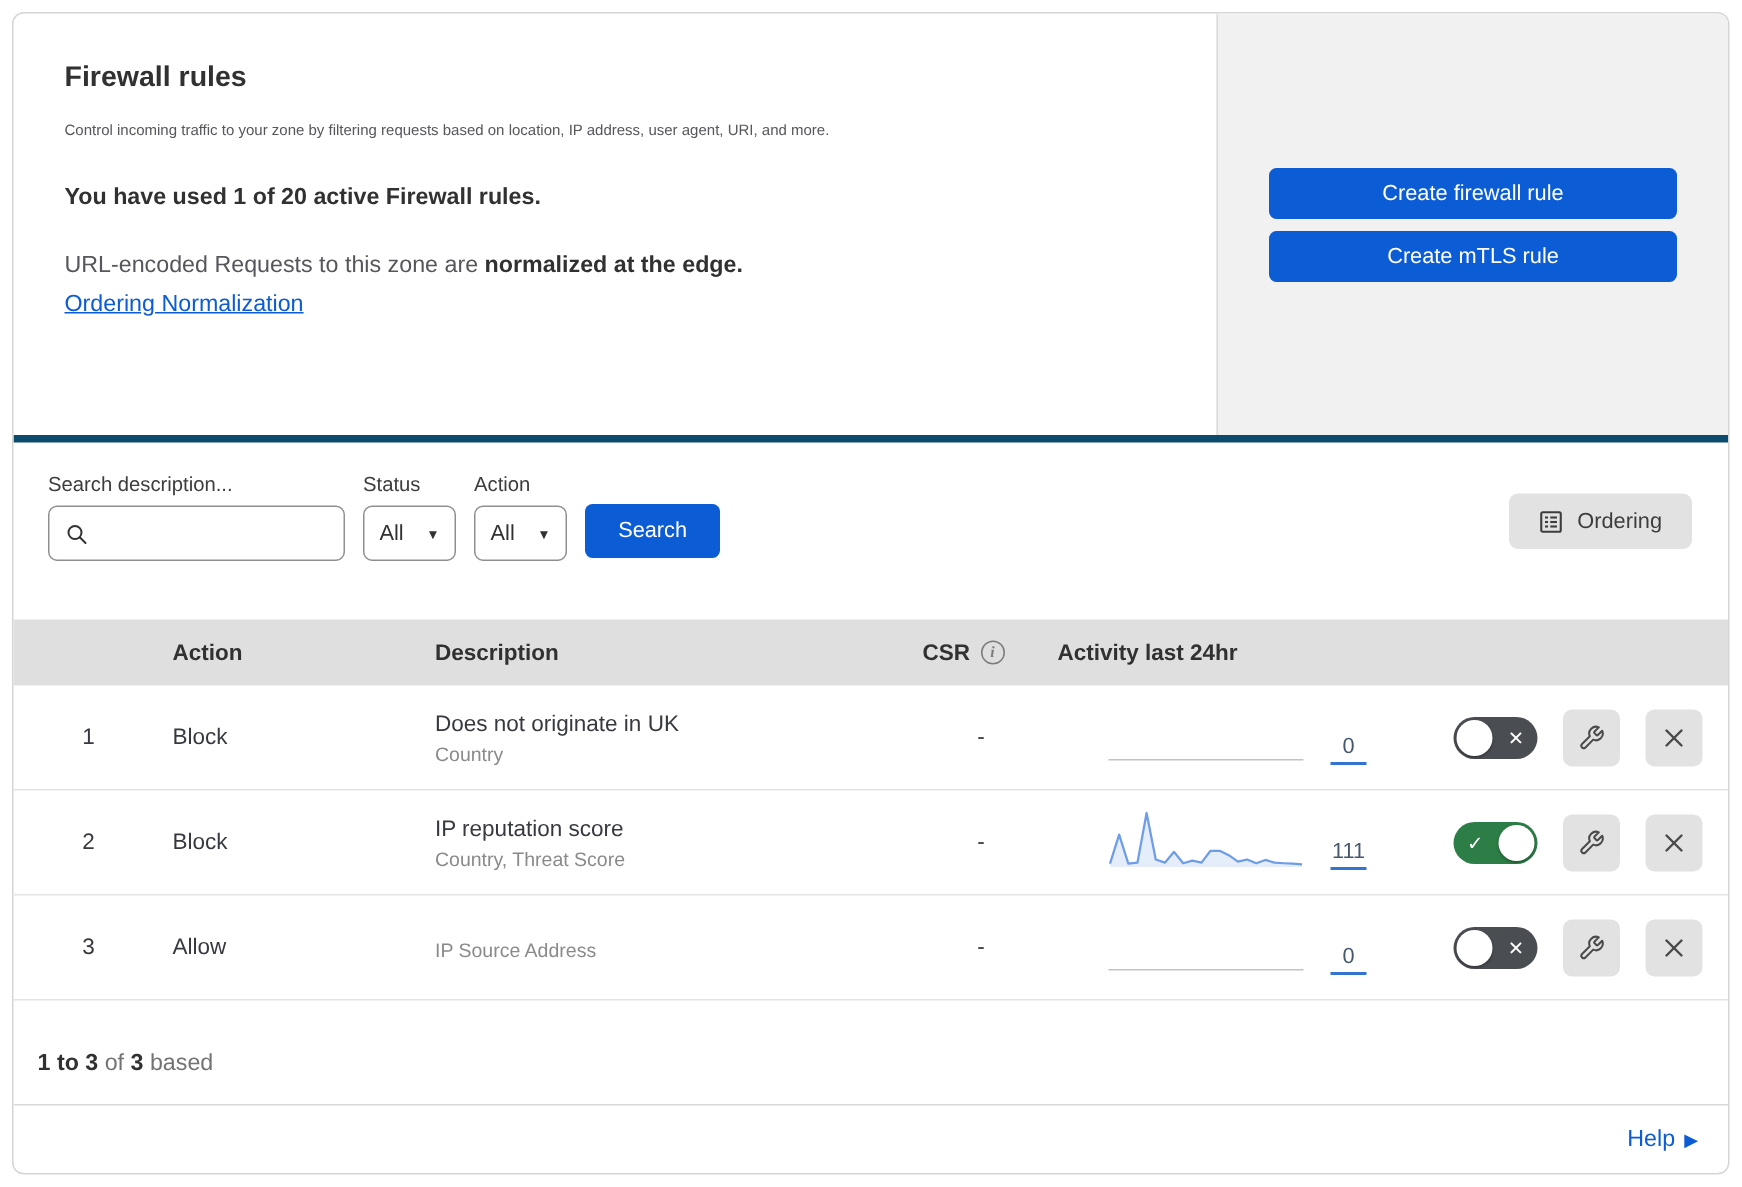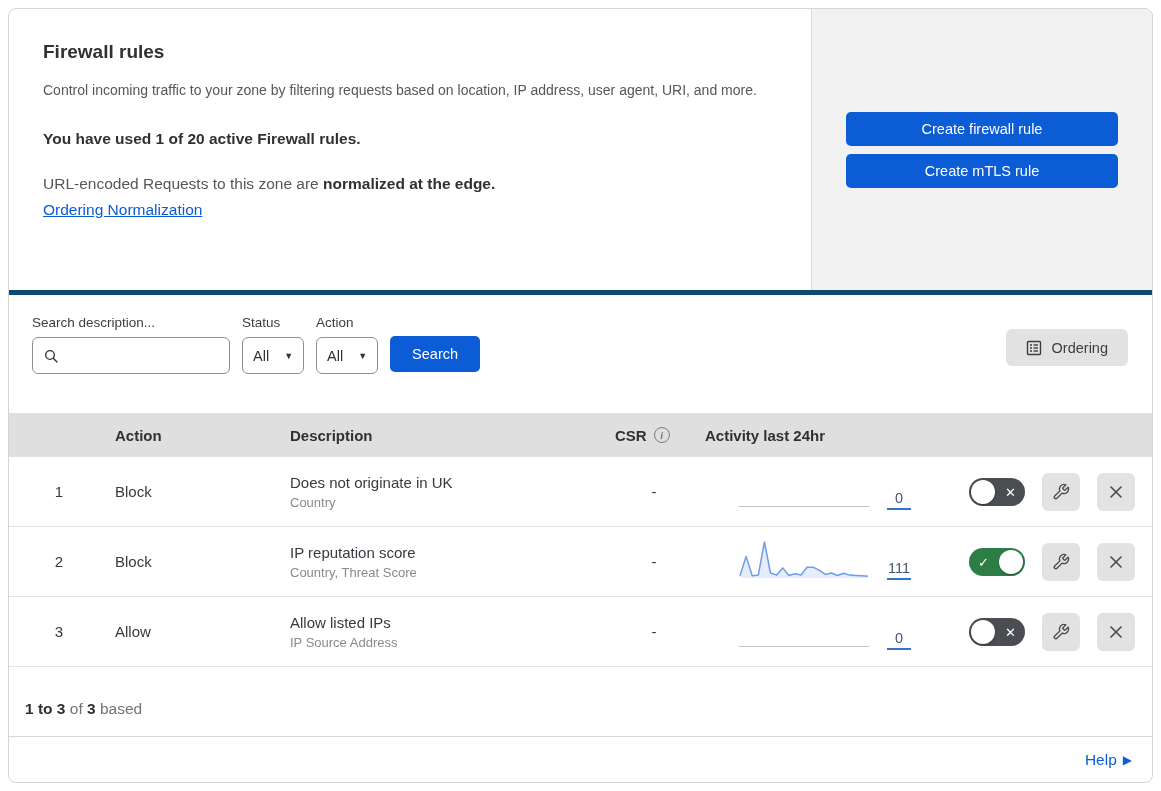--- a/index.html
+++ b/index.html
@@ -5,21 +5,21 @@
   * { margin:0; padding:0; box-sizing:border-box; }
   html,body { background:#fff; font-family:"Liberation Sans","DejaVu Sans",sans-serif; color:#36393f; }
   .page { width:1161px; height:791px; position:relative; padding:8px; }
   .card { width:1145px; height:775px; border:1px solid #d5d5d5; border-radius:8px; background:#fff; overflow:hidden; display:flex; flex-direction:column; }
 
   
   .intro { display:flex; border-bottom:5px solid #0c4a6e; height:286px; flex:none; }
   .intro-left { flex:1 1 auto; padding:32px 34px; }
   .intro-right { width:341px; flex:none; background:#f1f1f1; border-left:1px solid #d9d9d9; display:flex; flex-direction:column; justify-content:center; align-items:center; gap:8px; padding:0 34px; }
   .page-title { font-size:19px; font-weight:600; color:#313131; margin-bottom:16px; }
-  .intro-desc { font-size:14px; line-height:1.7; color:#56565c; max-width:720px; }
+  .intro-desc { font-size:10px; line-height:1.7; color:#56565c; max-width:720px; }
   .usage-line { font-size:15.5px; font-weight:700; color:#313131; margin-top:27px; }
   .norm-line { font-size:15.5px; color:#56565c; margin-top:27px; }
   .norm-line b { color:#313131; }
   .link { color:#0b5cd5; text-decoration:underline; cursor:pointer; }
   .norm-link { display:inline-block; margin-top:8px; font-size:15.5px; }
   .btn-primary { width:272px; height:34px; background:#0b5cd5; color:#fff; font-size:14.5px; border:none; border-radius:5px; cursor:pointer; font-family:inherit; }
 
   
   .filterbar { display:flex; align-items:flex-start; padding:20px 16px 0 23px; height:118px; flex:none; }
   .fgroup { display:flex; flex-direction:column; margin-right:12px; }
@@ -224,21 +224,20 @@
               </svg>
             </span>
         </button>
       </div>
     </div>
 
     <div class="grid-row trow">
       <div class="td-priority">3</div>
       <div class="td-action">Allow</div>
       <div class="td-desc">
-        <div class="desc-main">Allow listed IPs</div>
         <div class="desc-sub">IP Source Address</div>
       </div>
       <div class="td-csr">-</div>
       <div class="td-activity">
         <div class="spark-box">
             <div class="flatline"></div>
           </div>
         <a class="count-link">0</a>
       </div>
       <div class="td-controls">

